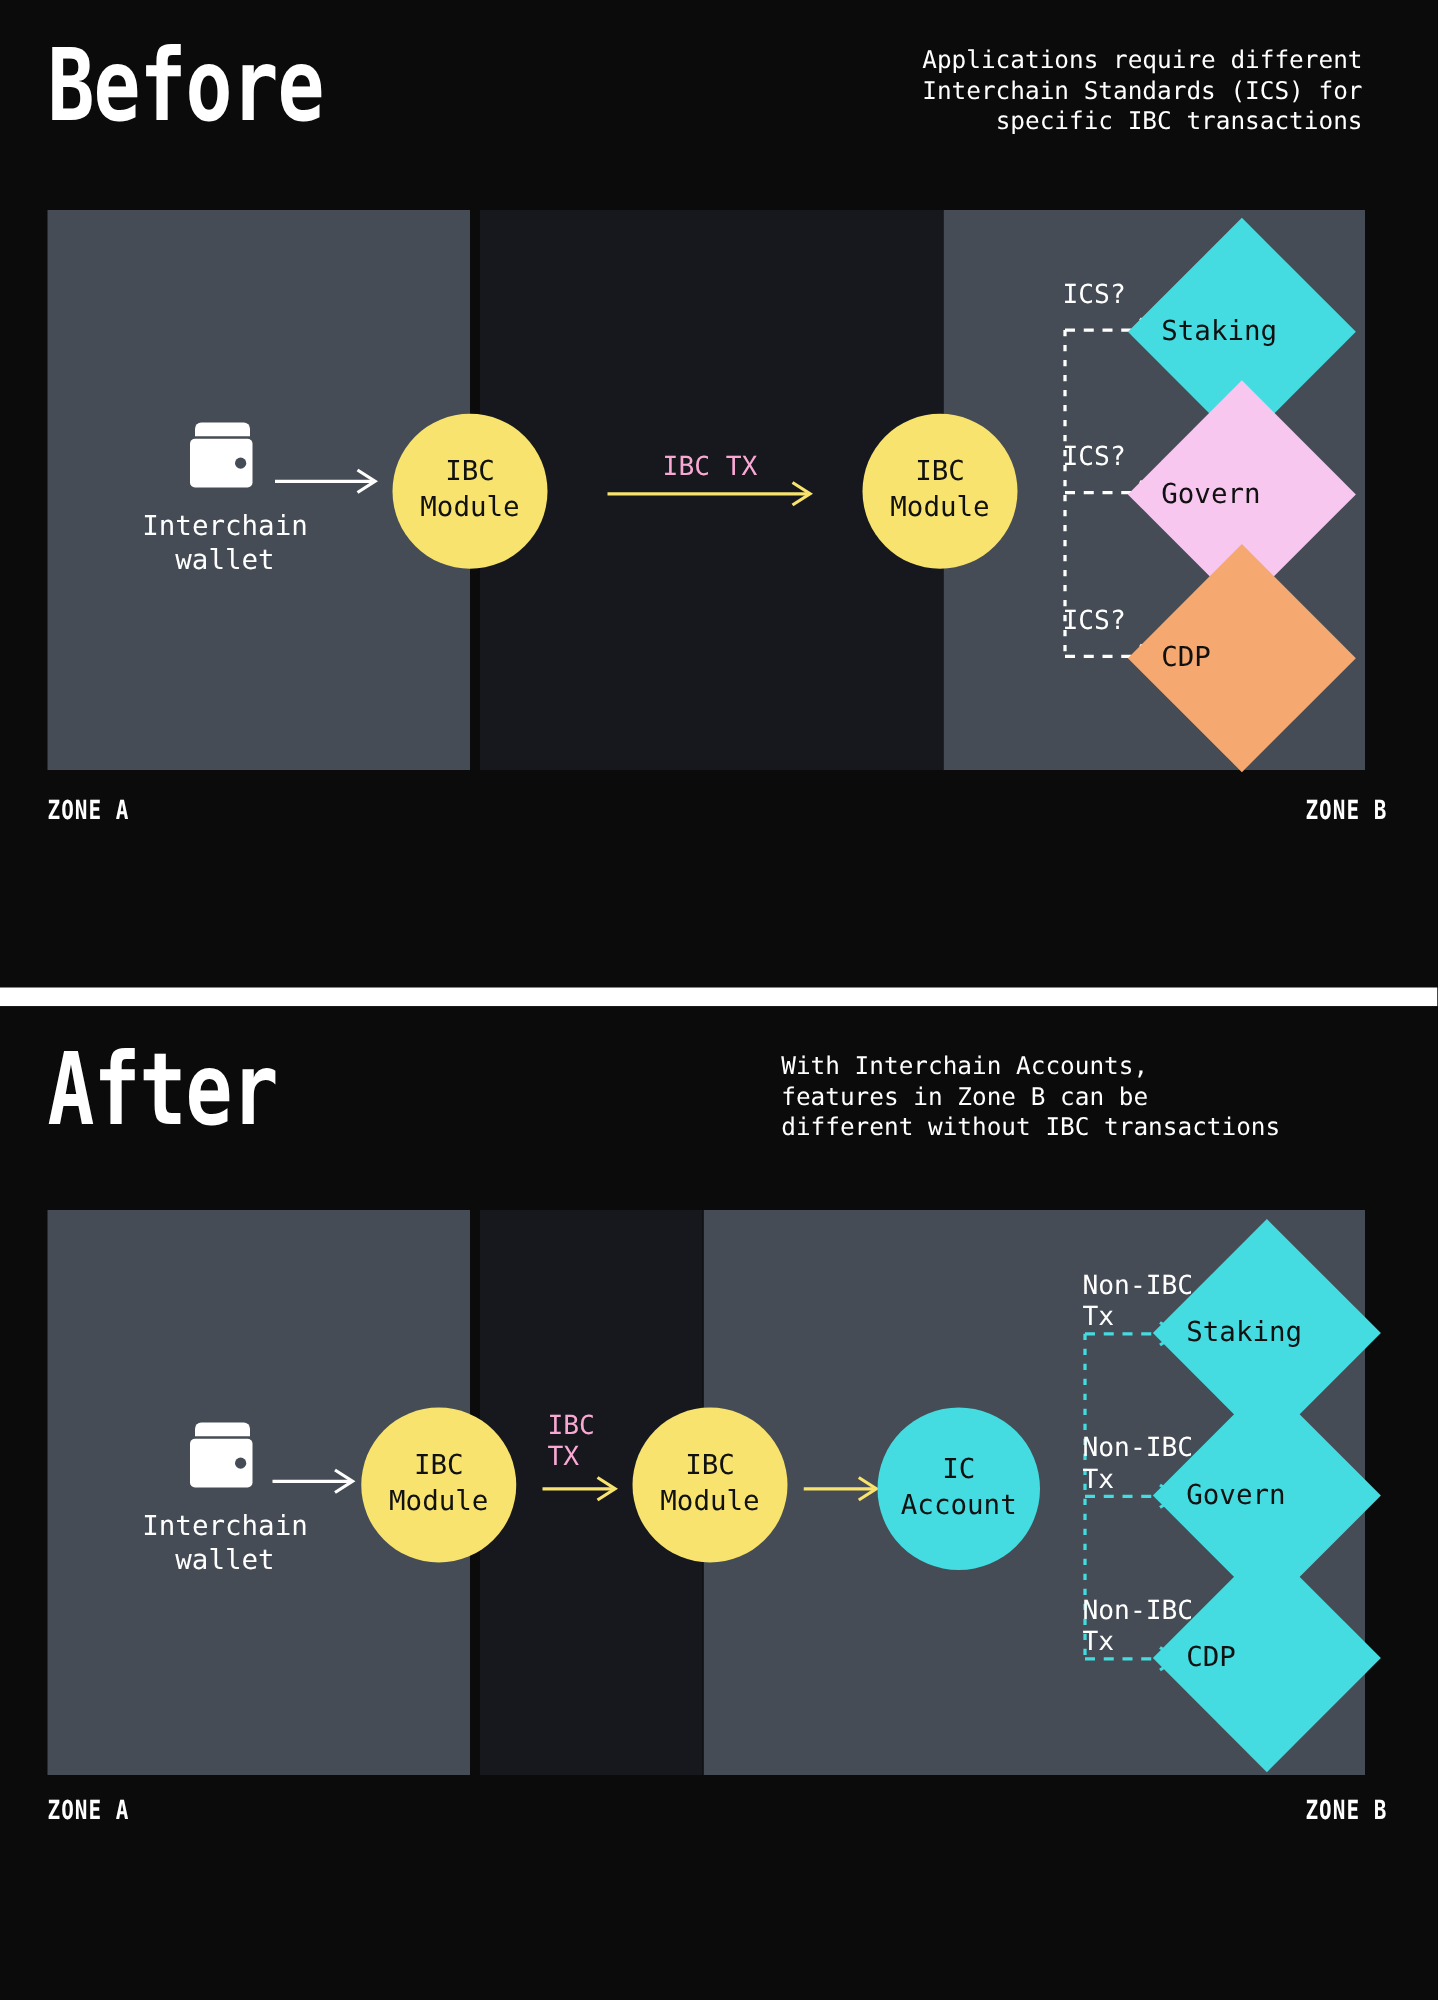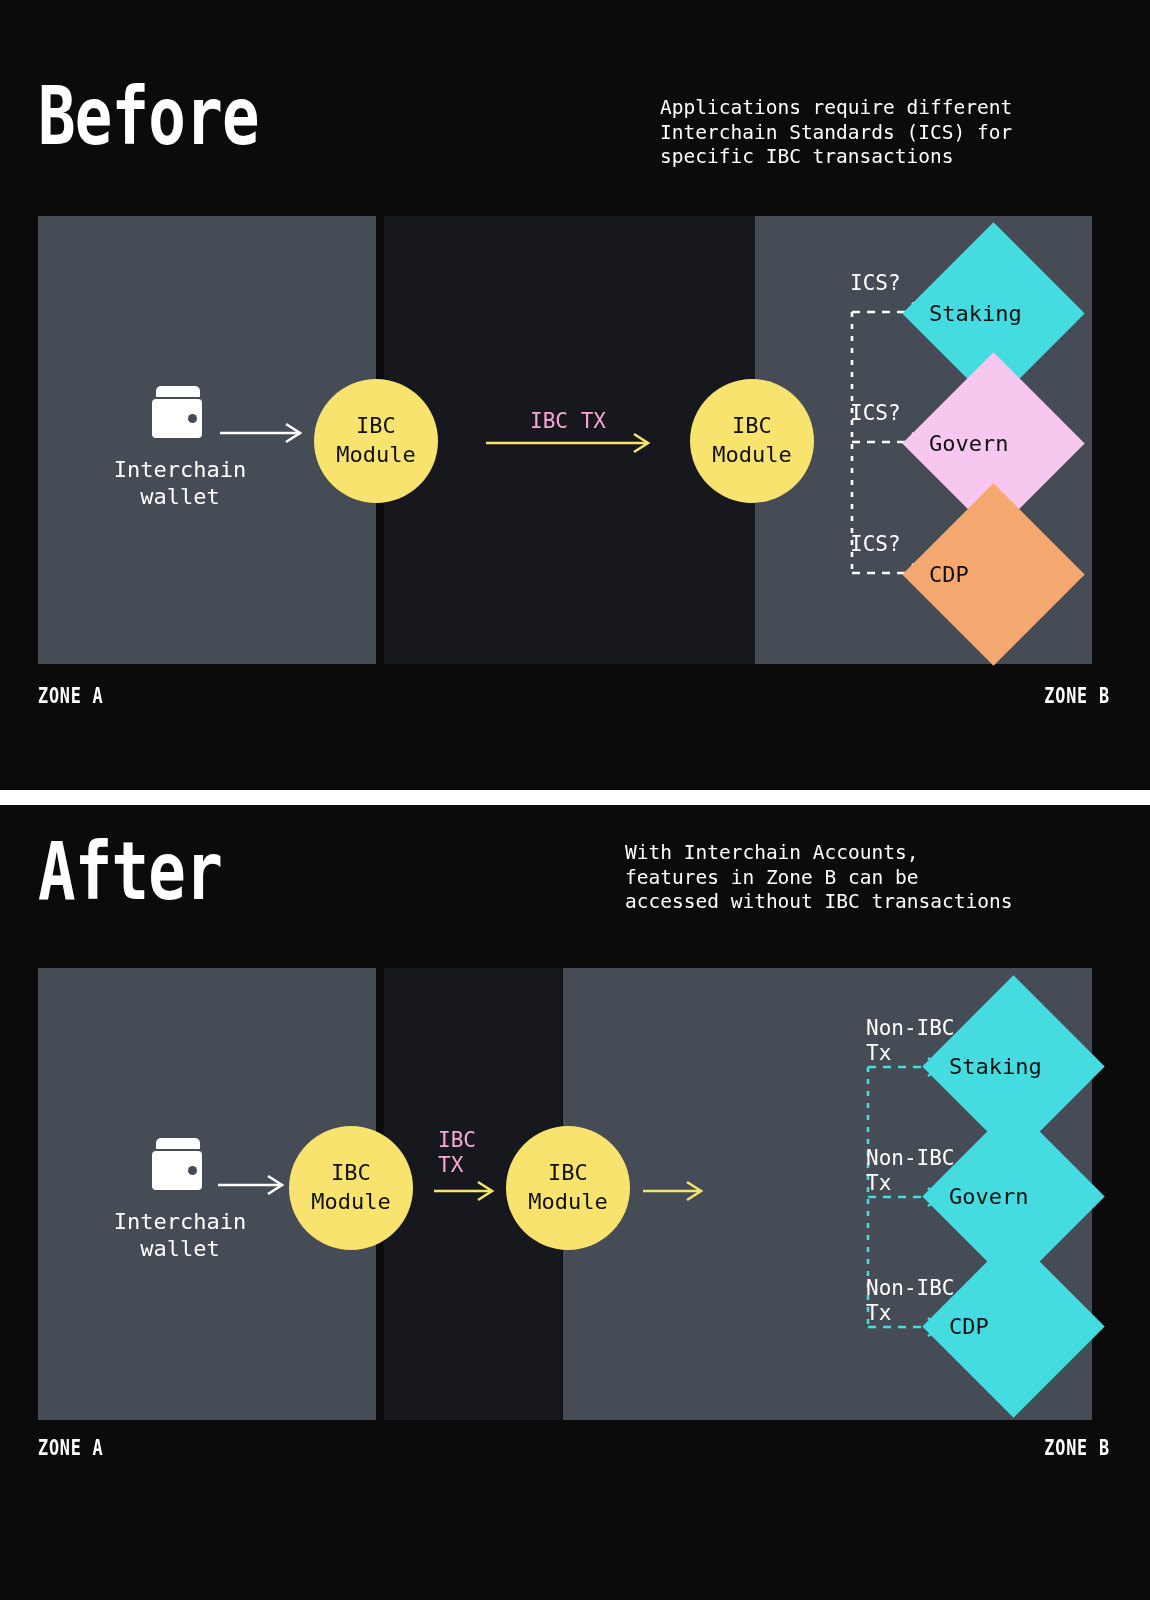--- a/index.html
+++ b/index.html
@@ -13,21 +13,21 @@
     position: relative;
     overflow: hidden;
     font-family: "DejaVu Sans Mono", "Liberation Mono", monospace;
   }
   .section {
     position: absolute;
     left: 0;
     width: 1150px;
     background: #0b0b0c;
   }
-  #section-before { top: 0; height: 790px; margin-top: 48px; }
+  #section-before { top: 0; height: 790px; }
   #section-after  { top: 805px; height: 795px; }
 
   .divider-bar {
     position: absolute;
     left: 0;
     top: 790px;
     width: 1150px;
     height: 15px;
     background: #ffffff;
   }
@@ -48,21 +48,21 @@
 
   .caption {
     position: absolute;
     color: #ffffff;
     font-family: "DejaVu Sans Mono", "Liberation Mono", monospace;
     font-size: 19.5px;
     line-height: 24.5px;
     white-space: pre-line;
     letter-spacing: 0px;
   }
-  #caption-before { left: 660px; top: 48px; width: 430px; }
+  #caption-before { left: 660px; top: 36px; width: 430px; text-align: right; }
   #caption-after  { left: 625px; top: 36px; width: 465px; text-align: left; }
 
   
   .diagram {
     position: absolute;
     left: 38px;
     width: 1054px;
   }
   #diagram-before { top: 168px; height: 448px; }
   #diagram-after  { top: 163px; height: 452px; }
@@ -263,21 +263,21 @@
 </div>
 
 <div class="divider-bar"></div>
 
 <div class="section" id="section-after">
 
   <div class="big-title" id="title-after">After</div>
 
   <div class="caption" id="caption-after">With Interchain Accounts,
 features in Zone B can be
-accessed without IBC transactions</div>
+different without IBC transactions</div>
 
   <div class="diagram" id="diagram-after">
 
     <div class="zone-panel" style="left:0; width:338px;"></div>
     <div class="mid-channel" style="left:346px; width:178px;"></div>
     <div class="zone-panel" style="left:525px; width:529px;"></div>
 
     <div class="wallet-icon" style="left:114px; top:170px;">
       <div class="flap"></div>
       <div class="body"></div>
@@ -302,20 +302,22 @@
     </svg>
 
     <div class="circle-node" style="left:468px; top:158px; width:124px; height:124px; background:#f7e36d; font-size:22px;">IBC
 Module</div>
 
     <svg class="conn" style="left:605px; top:211px;" width="72" height="24" viewBox="0 0 72 24">
       <line x1="0" y1="12" x2="56" y2="12" stroke="#f7e36d" stroke-width="2.6"></line>
       <polyline points="44,3 58,12 44,21" fill="none" stroke="#f7e36d" stroke-width="2.6"></polyline>
     </svg>
 
+    <div class="circle-node" style="left:664px; top:158px; width:130px; height:130px; background:#44dce0; font-size:22px;">IC
+Account</div>
 
     <svg class="conn" style="left:822px; top:60px;" width="100" height="290" viewBox="0 0 100 290">
       <line x1="8" y1="39" x2="8" y2="299" stroke="#44dce0" stroke-width="2.6" stroke-dasharray="5 7" stroke-linecap="butt"></line>
       <line x1="8" y1="39" x2="78" y2="39" stroke="#44dce0" stroke-width="2.6" stroke-dasharray="8 7"></line>
       <polyline points="68,30 82,39 68,48" fill="none" stroke="#44dce0" stroke-width="2.6"></polyline>
       <line x1="8" y1="169" x2="78" y2="169" stroke="#44dce0" stroke-width="2.6" stroke-dasharray="8 7"></line>
       <polyline points="68,160 82,169 68,178" fill="none" stroke="#44dce0" stroke-width="2.6"></polyline>
       <line x1="8" y1="299" x2="78" y2="299" stroke="#44dce0" stroke-width="2.6" stroke-dasharray="8 7"></line>
       <polyline points="68,290 82,299 68,308" fill="none" stroke="#44dce0" stroke-width="2.6"></polyline>
     </svg>

